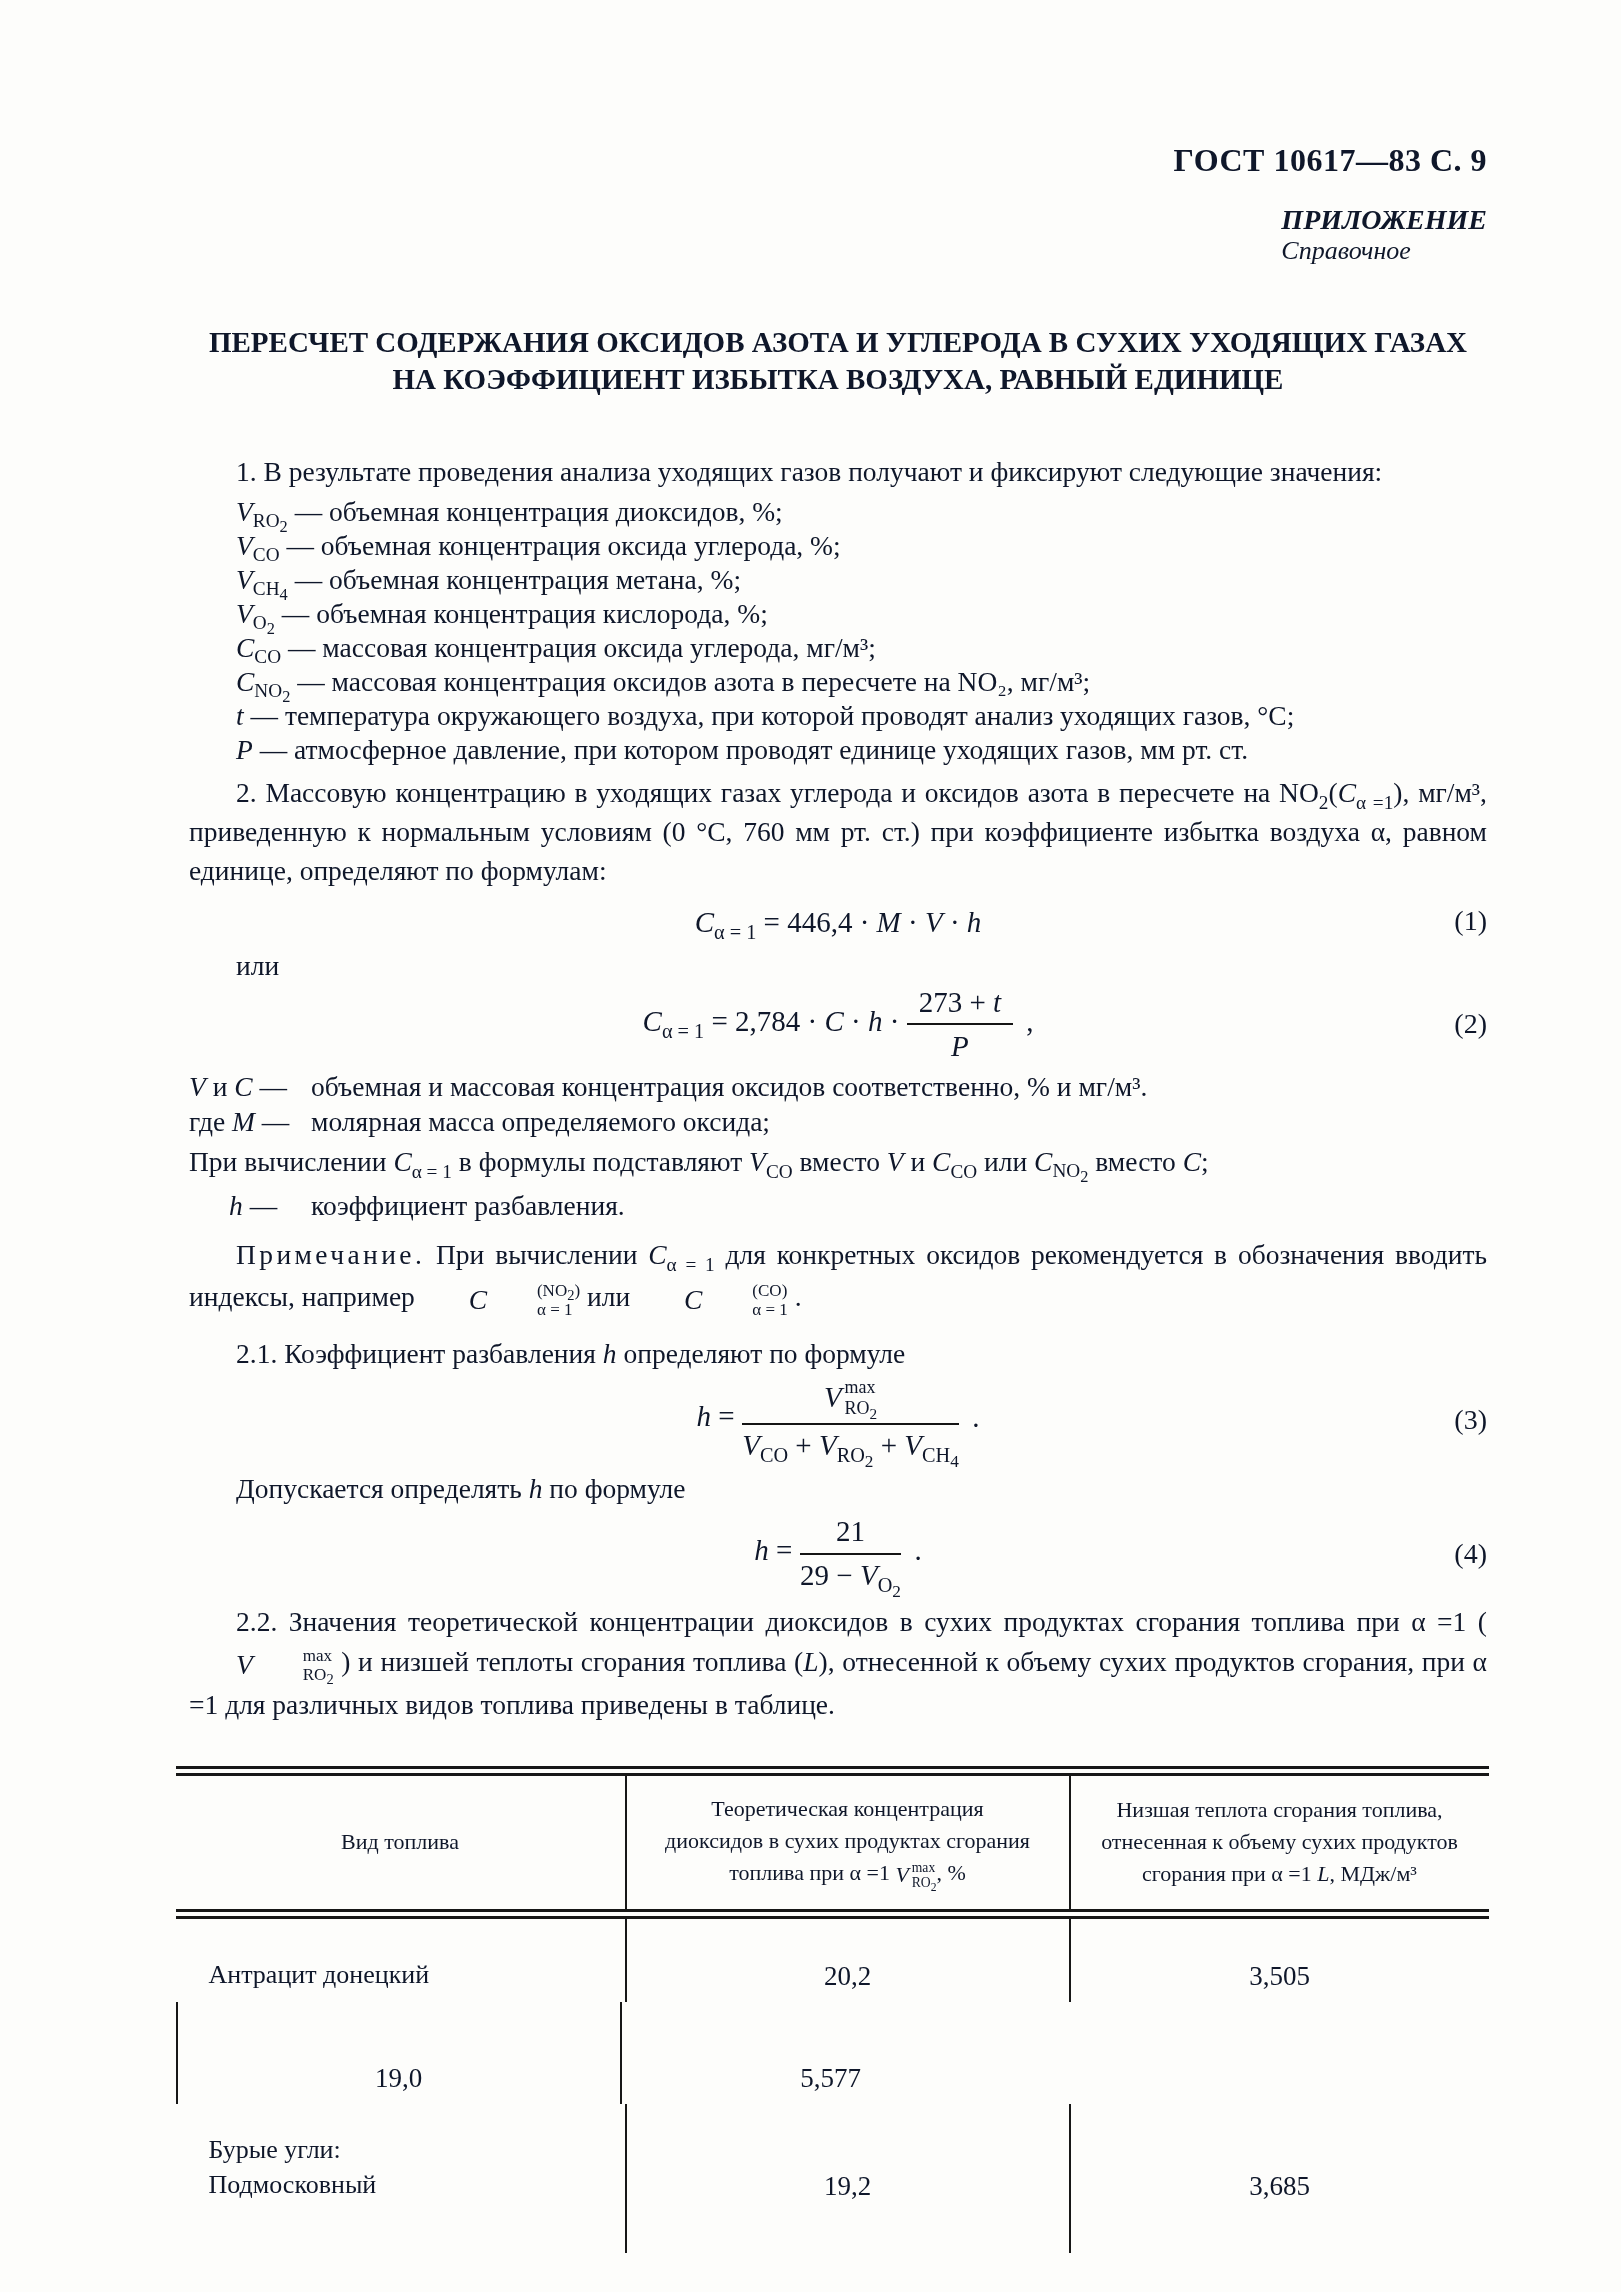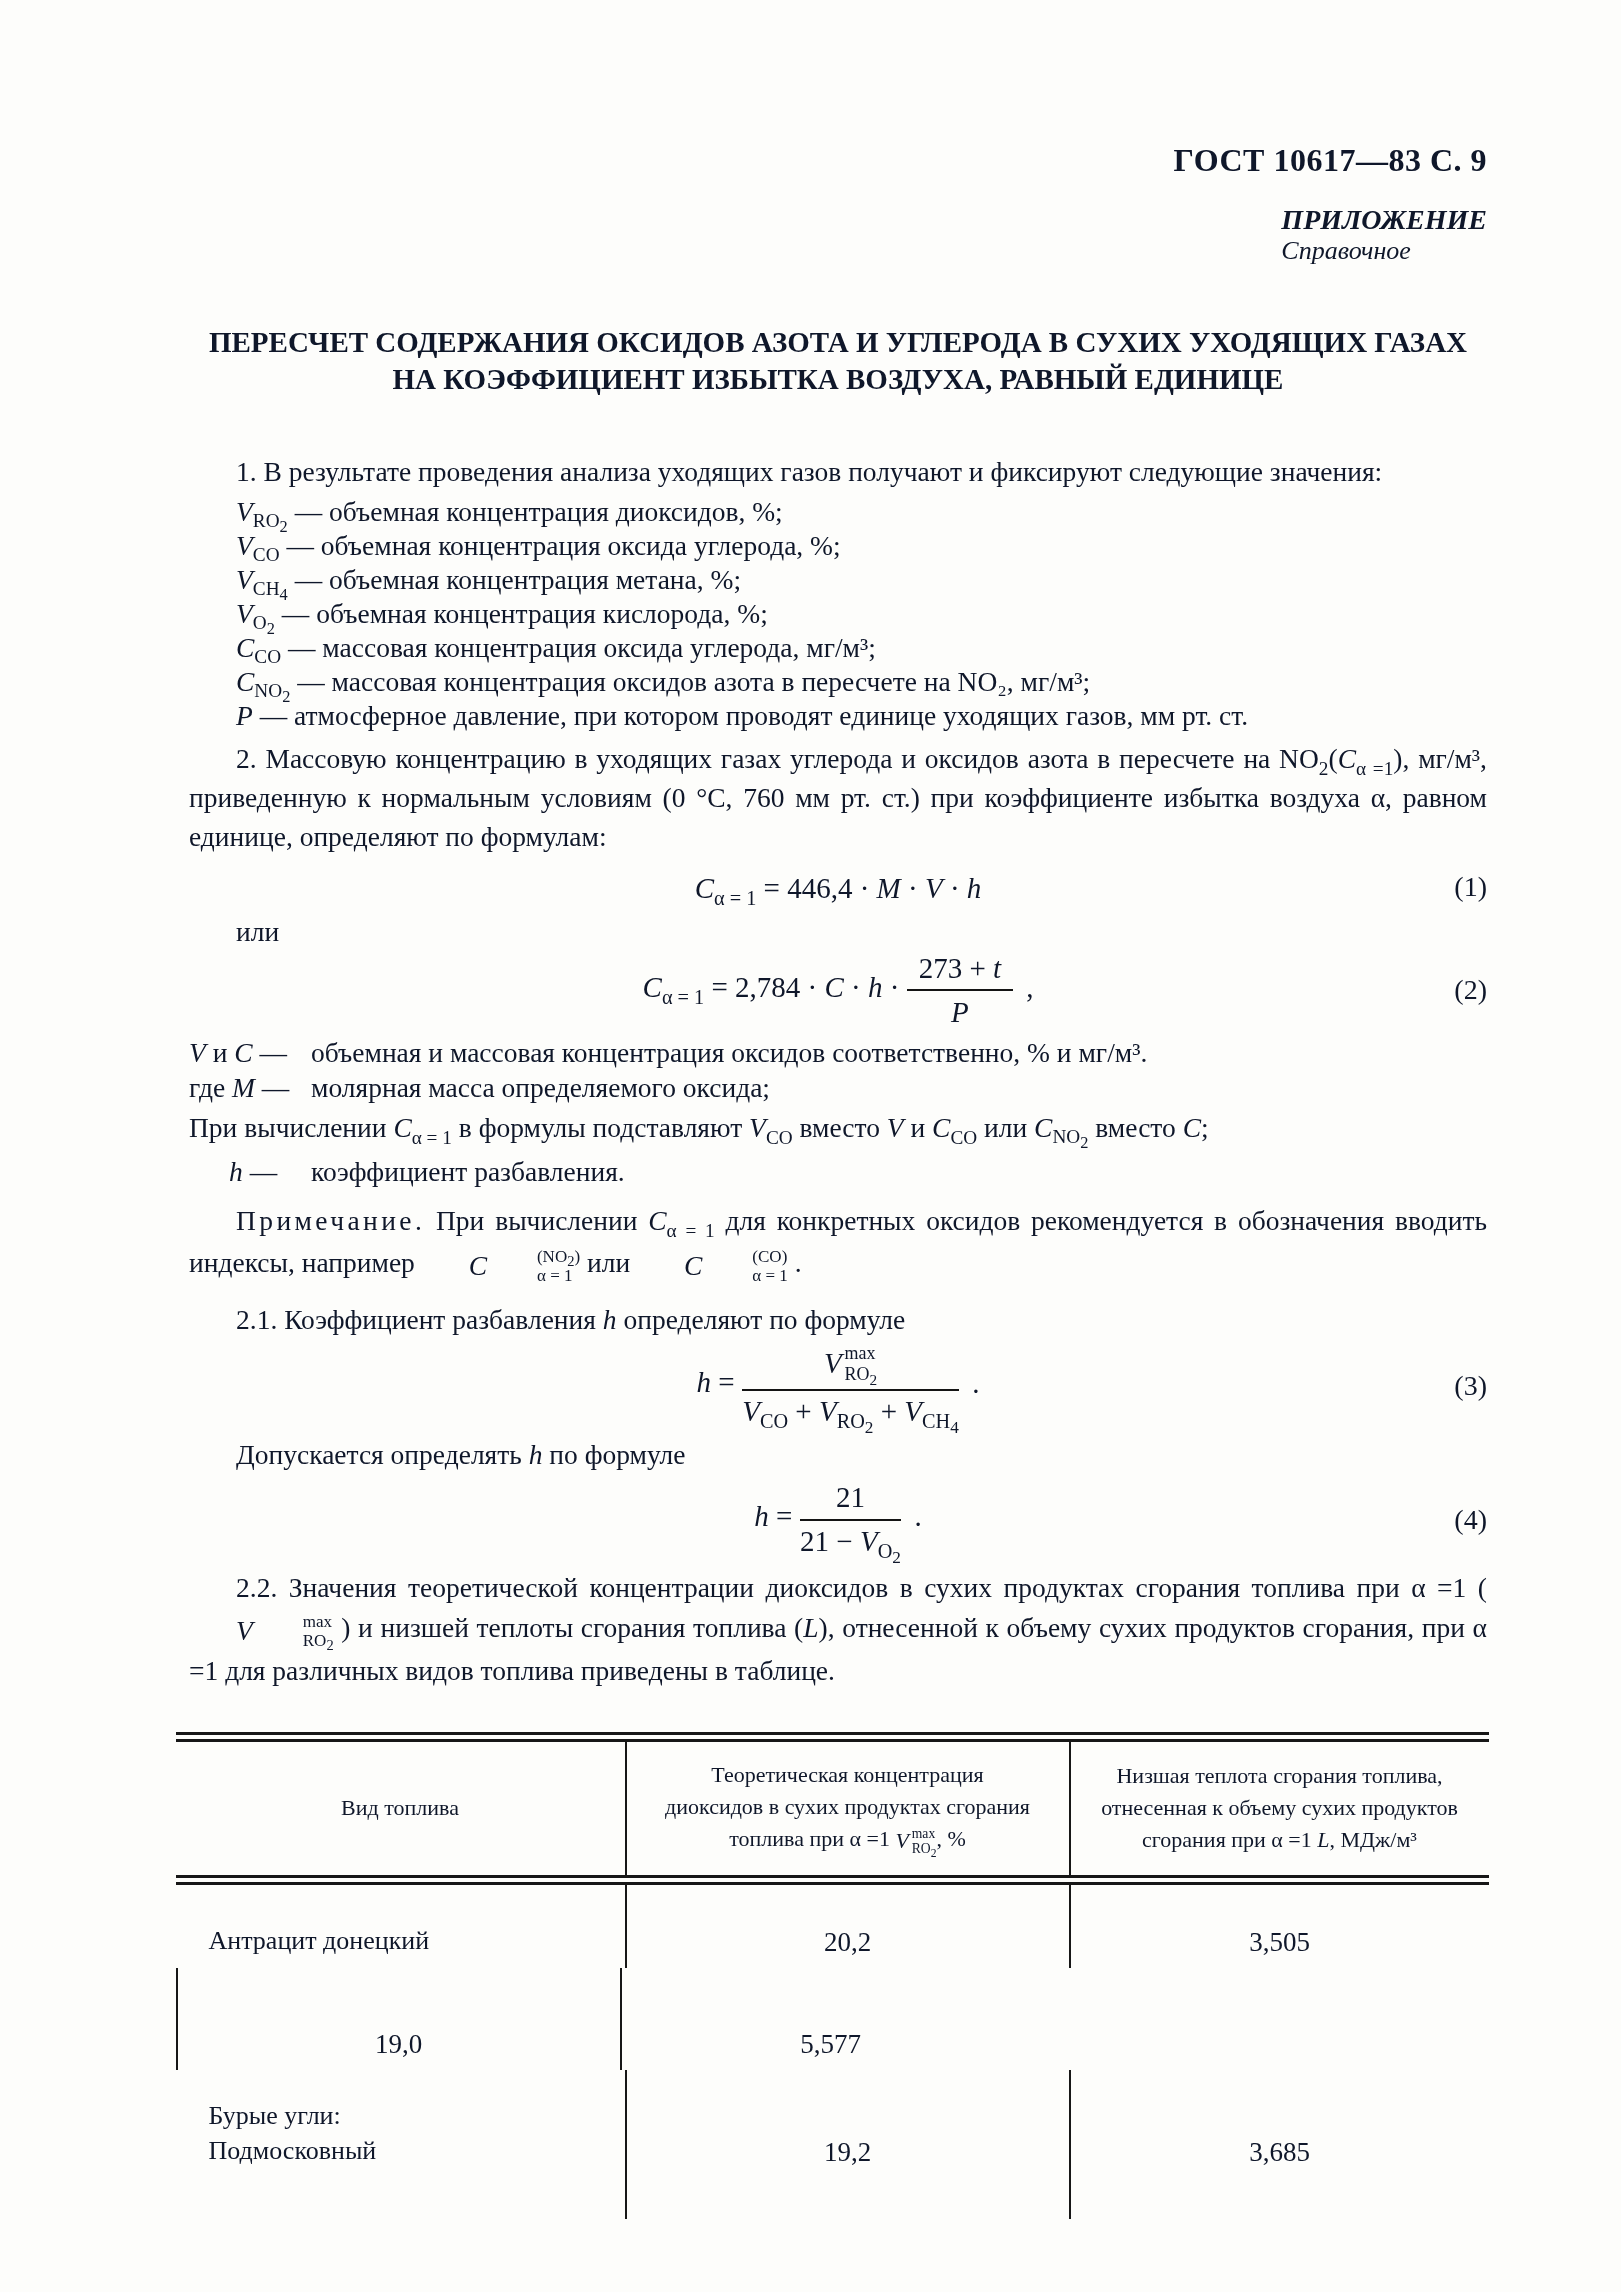--- a/index.html
+++ b/index.html
@@ -104,20 +104,21 @@
 
     <p class="para indent p1">1. В результате проведения анализа уходящих газов получают и фиксируют следующие значения:</p>
 
     <div class="defs">
       <div class="def"><span><i>V</i><sub class="s1"><span>RO</span><sub class="s2">2</sub></sub></span> <span>— объемная концентрация диоксидов, %;</span></div>
       <div class="def"><span><i>V</i><sub class="s1"><span>CO</span><sub class="s2"></sub></sub></span> <span>— объемная концентрация оксида углерода, %;</span></div>
       <div class="def"><span><i>V</i><sub class="s1"><span>CH</span><sub class="s2">4</sub></sub></span> <span>— объемная концентрация метана, %;</span></div>
       <div class="def"><span><i>V</i><sub class="s1"><span>O</span><sub class="s2">2</sub></sub></span> <span>— объемная концентрация кислорода, %;</span></div>
       <div class="def"><span><i>C</i><sub class="s1"><span>CO</span><sub class="s2"></sub></sub></span> <span>— массовая концентрация оксида углерода, мг/м³;</span></div>
       <div class="def"><span><i>C</i><sub class="s1"><span>NO</span><sub class="s2">2</sub></sub></span> <span>— массовая концентрация оксидов азота в пересчете на NO₂, мг/м³;</span></div>
+      <div class="def"><span><i>t</i><sub class="s1"><span></span><sub class="s2"></sub></sub></span> <span>— температура окружающего воздуха, при которой проводят анализ уходящих газов, °С;</span></div>
       <div class="def"><span><i>P</i><sub class="s1"><span></span><sub class="s2"></sub></sub></span> <span>— атмосферное давление, при котором проводят единице уходящих газов, мм рт. ст.</span></div>
     </div>
 
     <p class="para indent p2"><span>2. Массовую концентрацию в уходящих газах углерода и оксидов азота в пересчете на NO</span><sub class="s1">2</sub><span>(</span><i>C</i><sub class="s1">α =1</sub><span>), мг/м³, приведенную к нормальным условиям (0 °С, 760 мм рт. ст.) при коэффициенте избытка воздуха α, равном единице, определяют по формулам:</span></p>
 
     <div class="eq">
       <span class="eqbody"><i>C</i><sub class="s1">α = 1</sub> <span>= 446,4 ·</span> <i>M</i> <span>·</span> <i>V</i> <span>·</span> <i>h</i></span>
       <span class="eqnum">(1)</span>
     </div>
 
@@ -167,21 +168,21 @@
                   <span class="vtop">max</span>
                   <span class="vbot"><span>RO</span><sub class="s2">2</sub></span>
                 </span>
               </span></span><span class="fbot"><i>V</i><sub class="s1">CO</sub> <span>+</span> <i>V</i><sub class="s1"><span>RO</span><sub class="s2">2</sub></sub> <span>+</span> <i>V</i><sub class="s1"><span>CH</span><sub class="s2">4</sub></sub></span></span><span class="ftail">.</span></span>
       <span class="eqnum">(3)</span>
     </div>
 
     <p class="para indent allow"><span>Допускается определять </span><i>h</i><span> по формуле</span></p>
 
     <div class="eq eq4">
-      <span class="eqbody"><i>h</i> <span>=</span><span class="frac"><span class="ftop">21</span><span class="fbot"><span>21 − </span><i>V</i><sub class="s1"><span>O</span><sub class="s2">2</sub></sub></span></span><span class="ftail">.</span></span>
+      <span class="eqbody"><i>h</i> <span>=</span><span class="frac"><span class="ftop">21</span><span class="fbot"><span>29 − </span><i>V</i><sub class="s1"><span>O</span><sub class="s2">2</sub></sub></span></span><span class="ftail">.</span></span>
       <span class="eqnum">(4)</span>
     </div>
 
     <p class="para indent s22"><span>2.2. Значения теоретической концентрации диоксидов в сухих продуктах сгорания топлива при α =1 ( </span><span class="vstack">
           <i>V</i>
           <span class="vcol">
             <span class="vtop">max</span>
             <span class="vbot"><span>RO</span><sub class="s2">2</sub></span>
           </span>
         </span><span> ) и низшей теплоты сгорания топлива (</span><i>L</i><span>), отнесенной к объему сухих продуктов сгорания, при α =1 для различных видов топлива приведены в таблице.</span></p>

